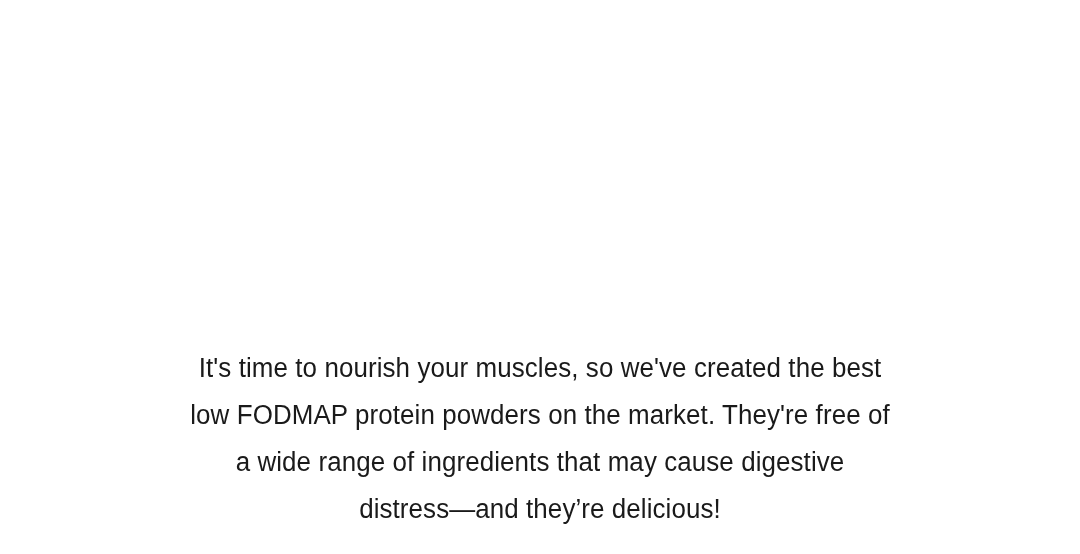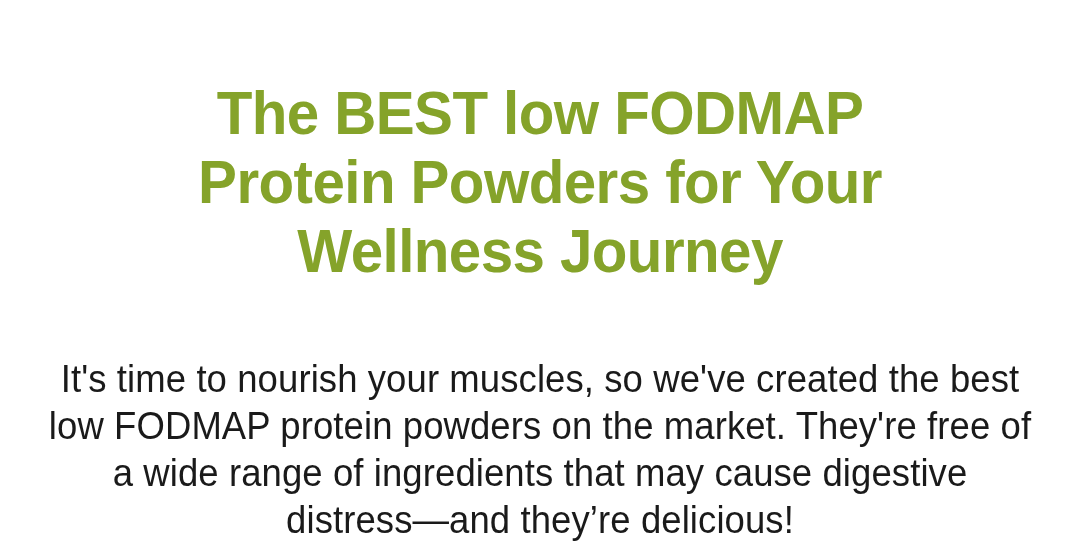--- a/index.html
+++ b/index.html
@@ -48,42 +48,37 @@
   
   .body-copy {
     position: absolute;
     left: 0;
     top: 318px;
     width: 1080px;
     text-align: center;
     color: #1a1a1a;
     font-family: "Liberation Sans Narrow", "Liberation Sans", "DejaVu Sans", sans-serif;
     font-weight: 300;
-    font-size: 38px;
+    font-size: 27px;
     line-height: 47px;
     letter-spacing: 0.1px;
     white-space: nowrap;
   }
 
   .body-copy .bc-line {
     display: block;
     transform: scaleX(0.96);
     transform-origin: center center;
   }
 </style>
 </head>
 <body>
 
 <div class="page">
 
-  <h1 class="headline">
-    <span class="hl-line">The BEST low FODMAP</span>
-    <span class="hl-line">Protein Powders for Your</span>
-    <span class="hl-line">Wellness Journey</span>
-  </h1>
 
   <p class="body-copy">
     <span class="bc-line">It's time to nourish your muscles, so we've created the best</span>
     <span class="bc-line">low FODMAP protein powders on the market. They're free of</span>
     <span class="bc-line">a wide range of ingredients that may cause digestive</span>
     <span class="bc-line">distress—and they’re delicious!</span>
   </p>
 
 </div>
 

